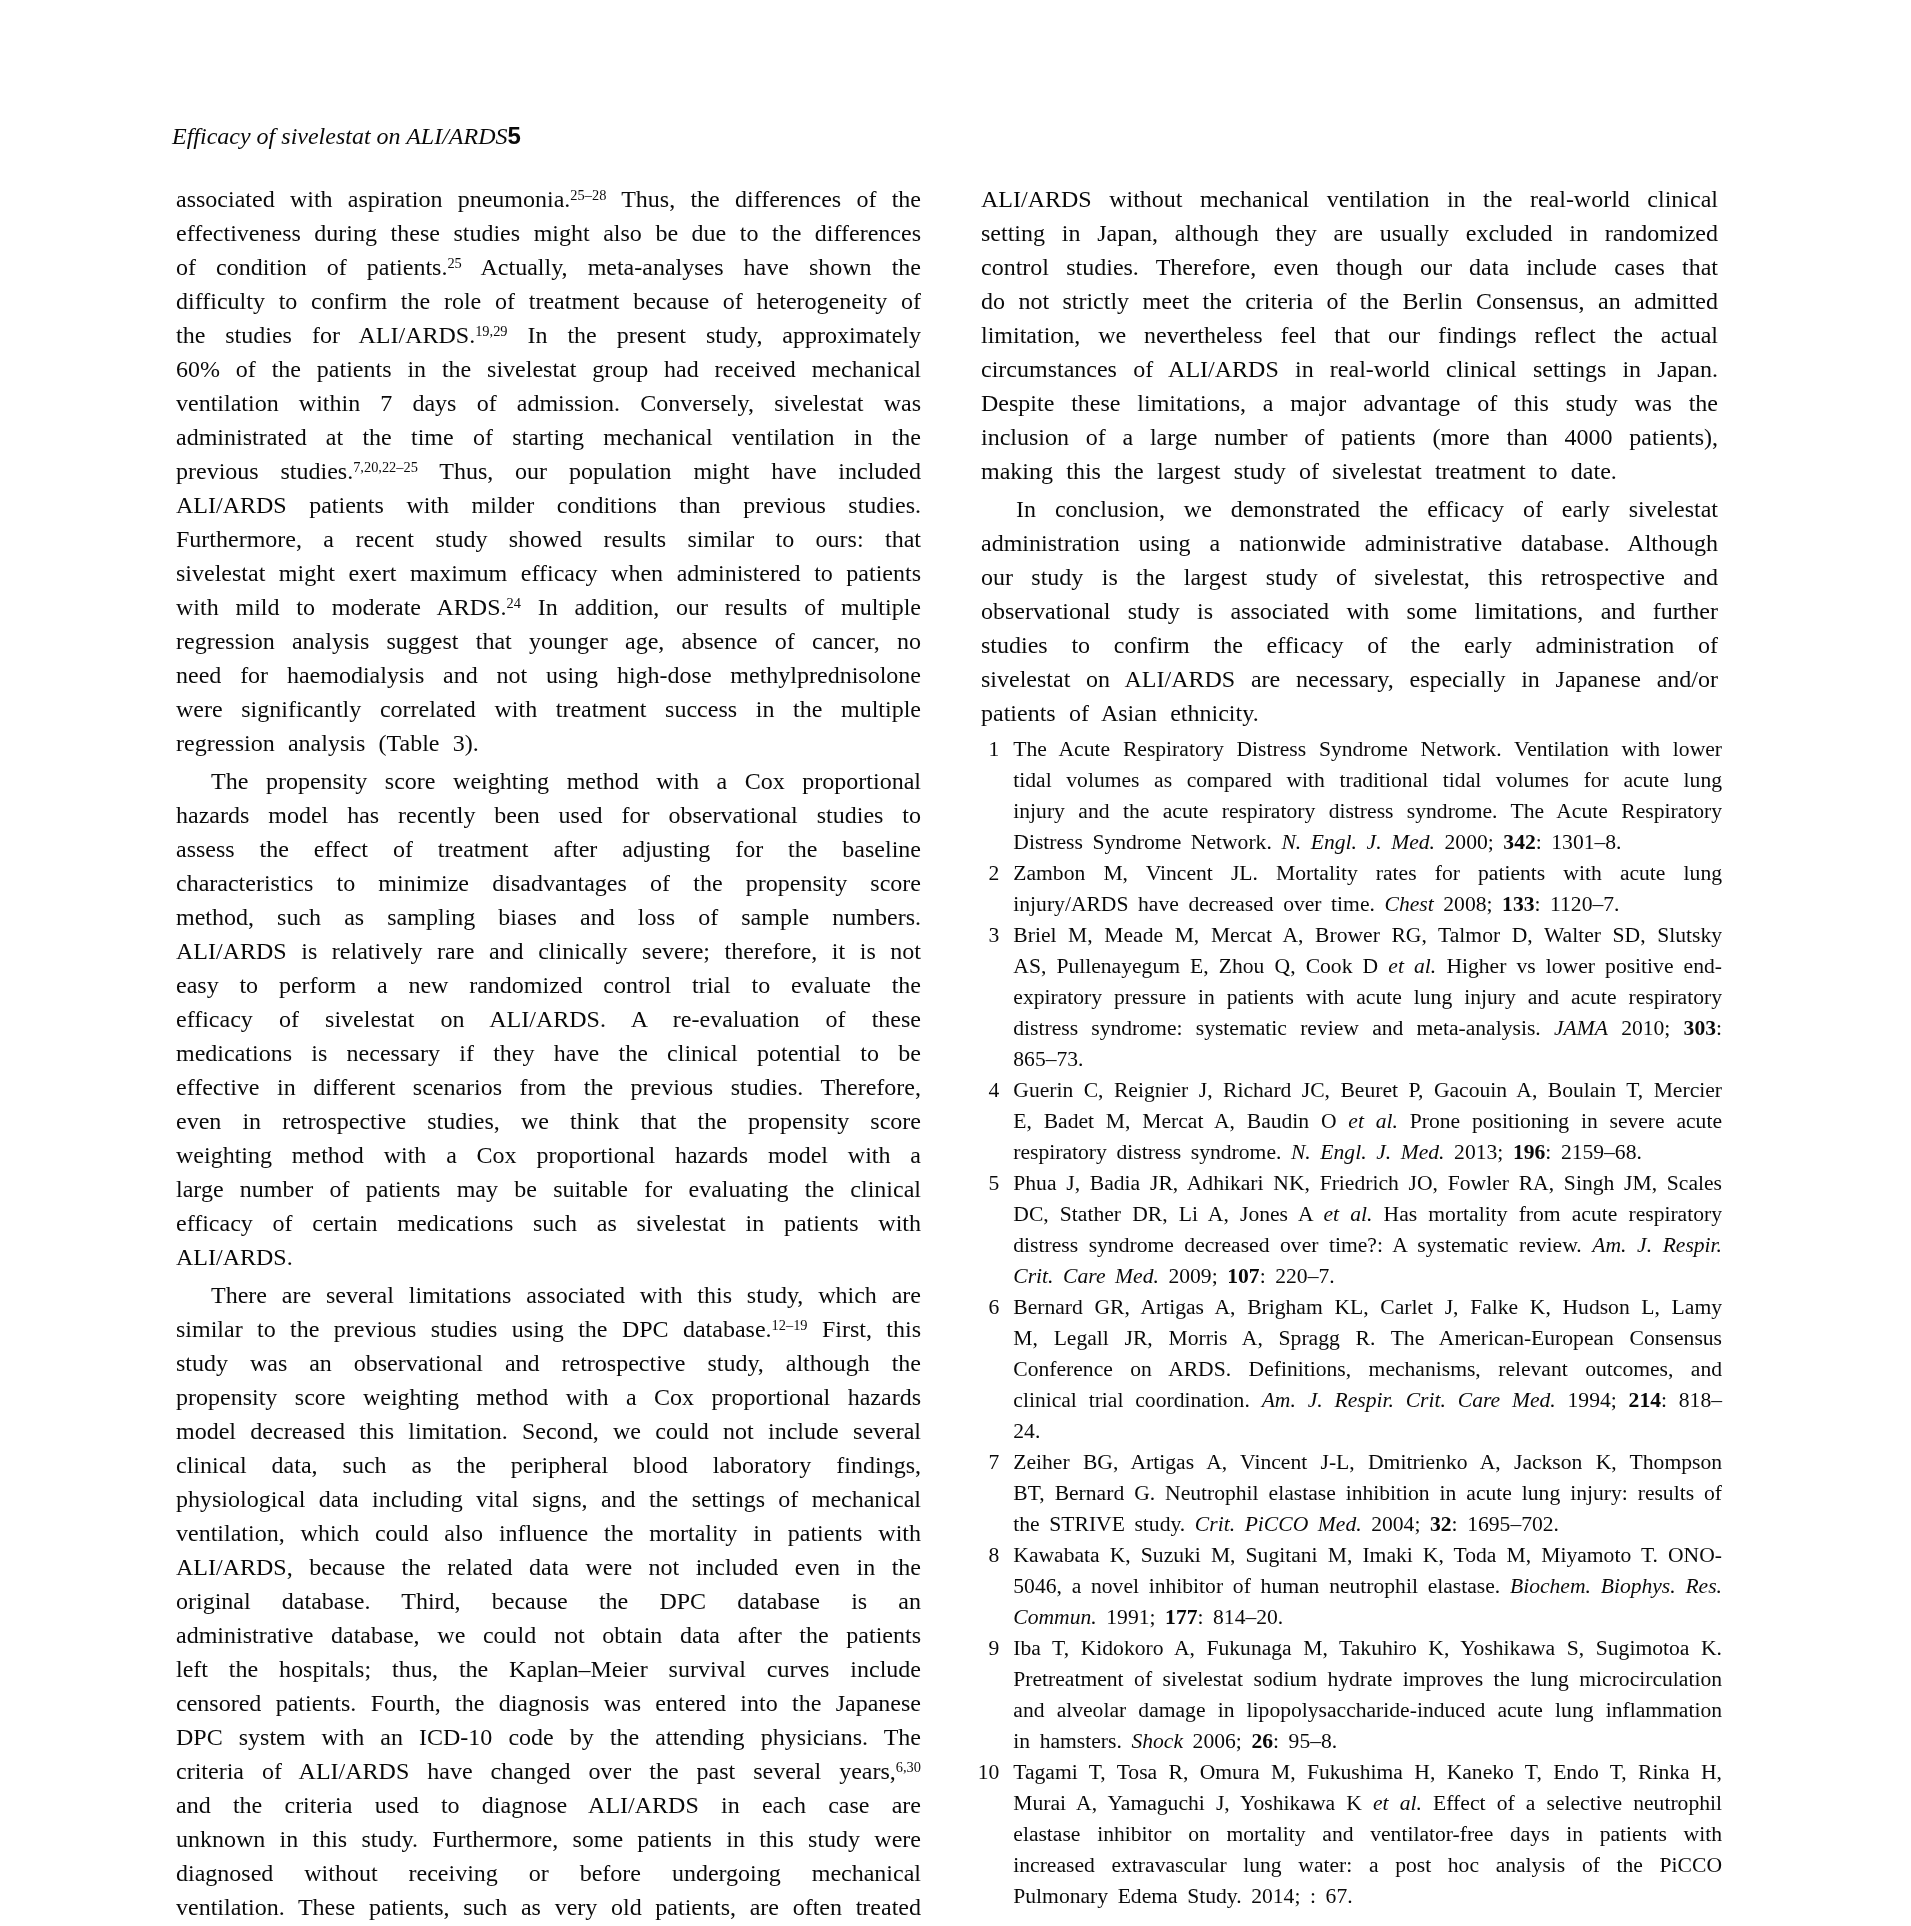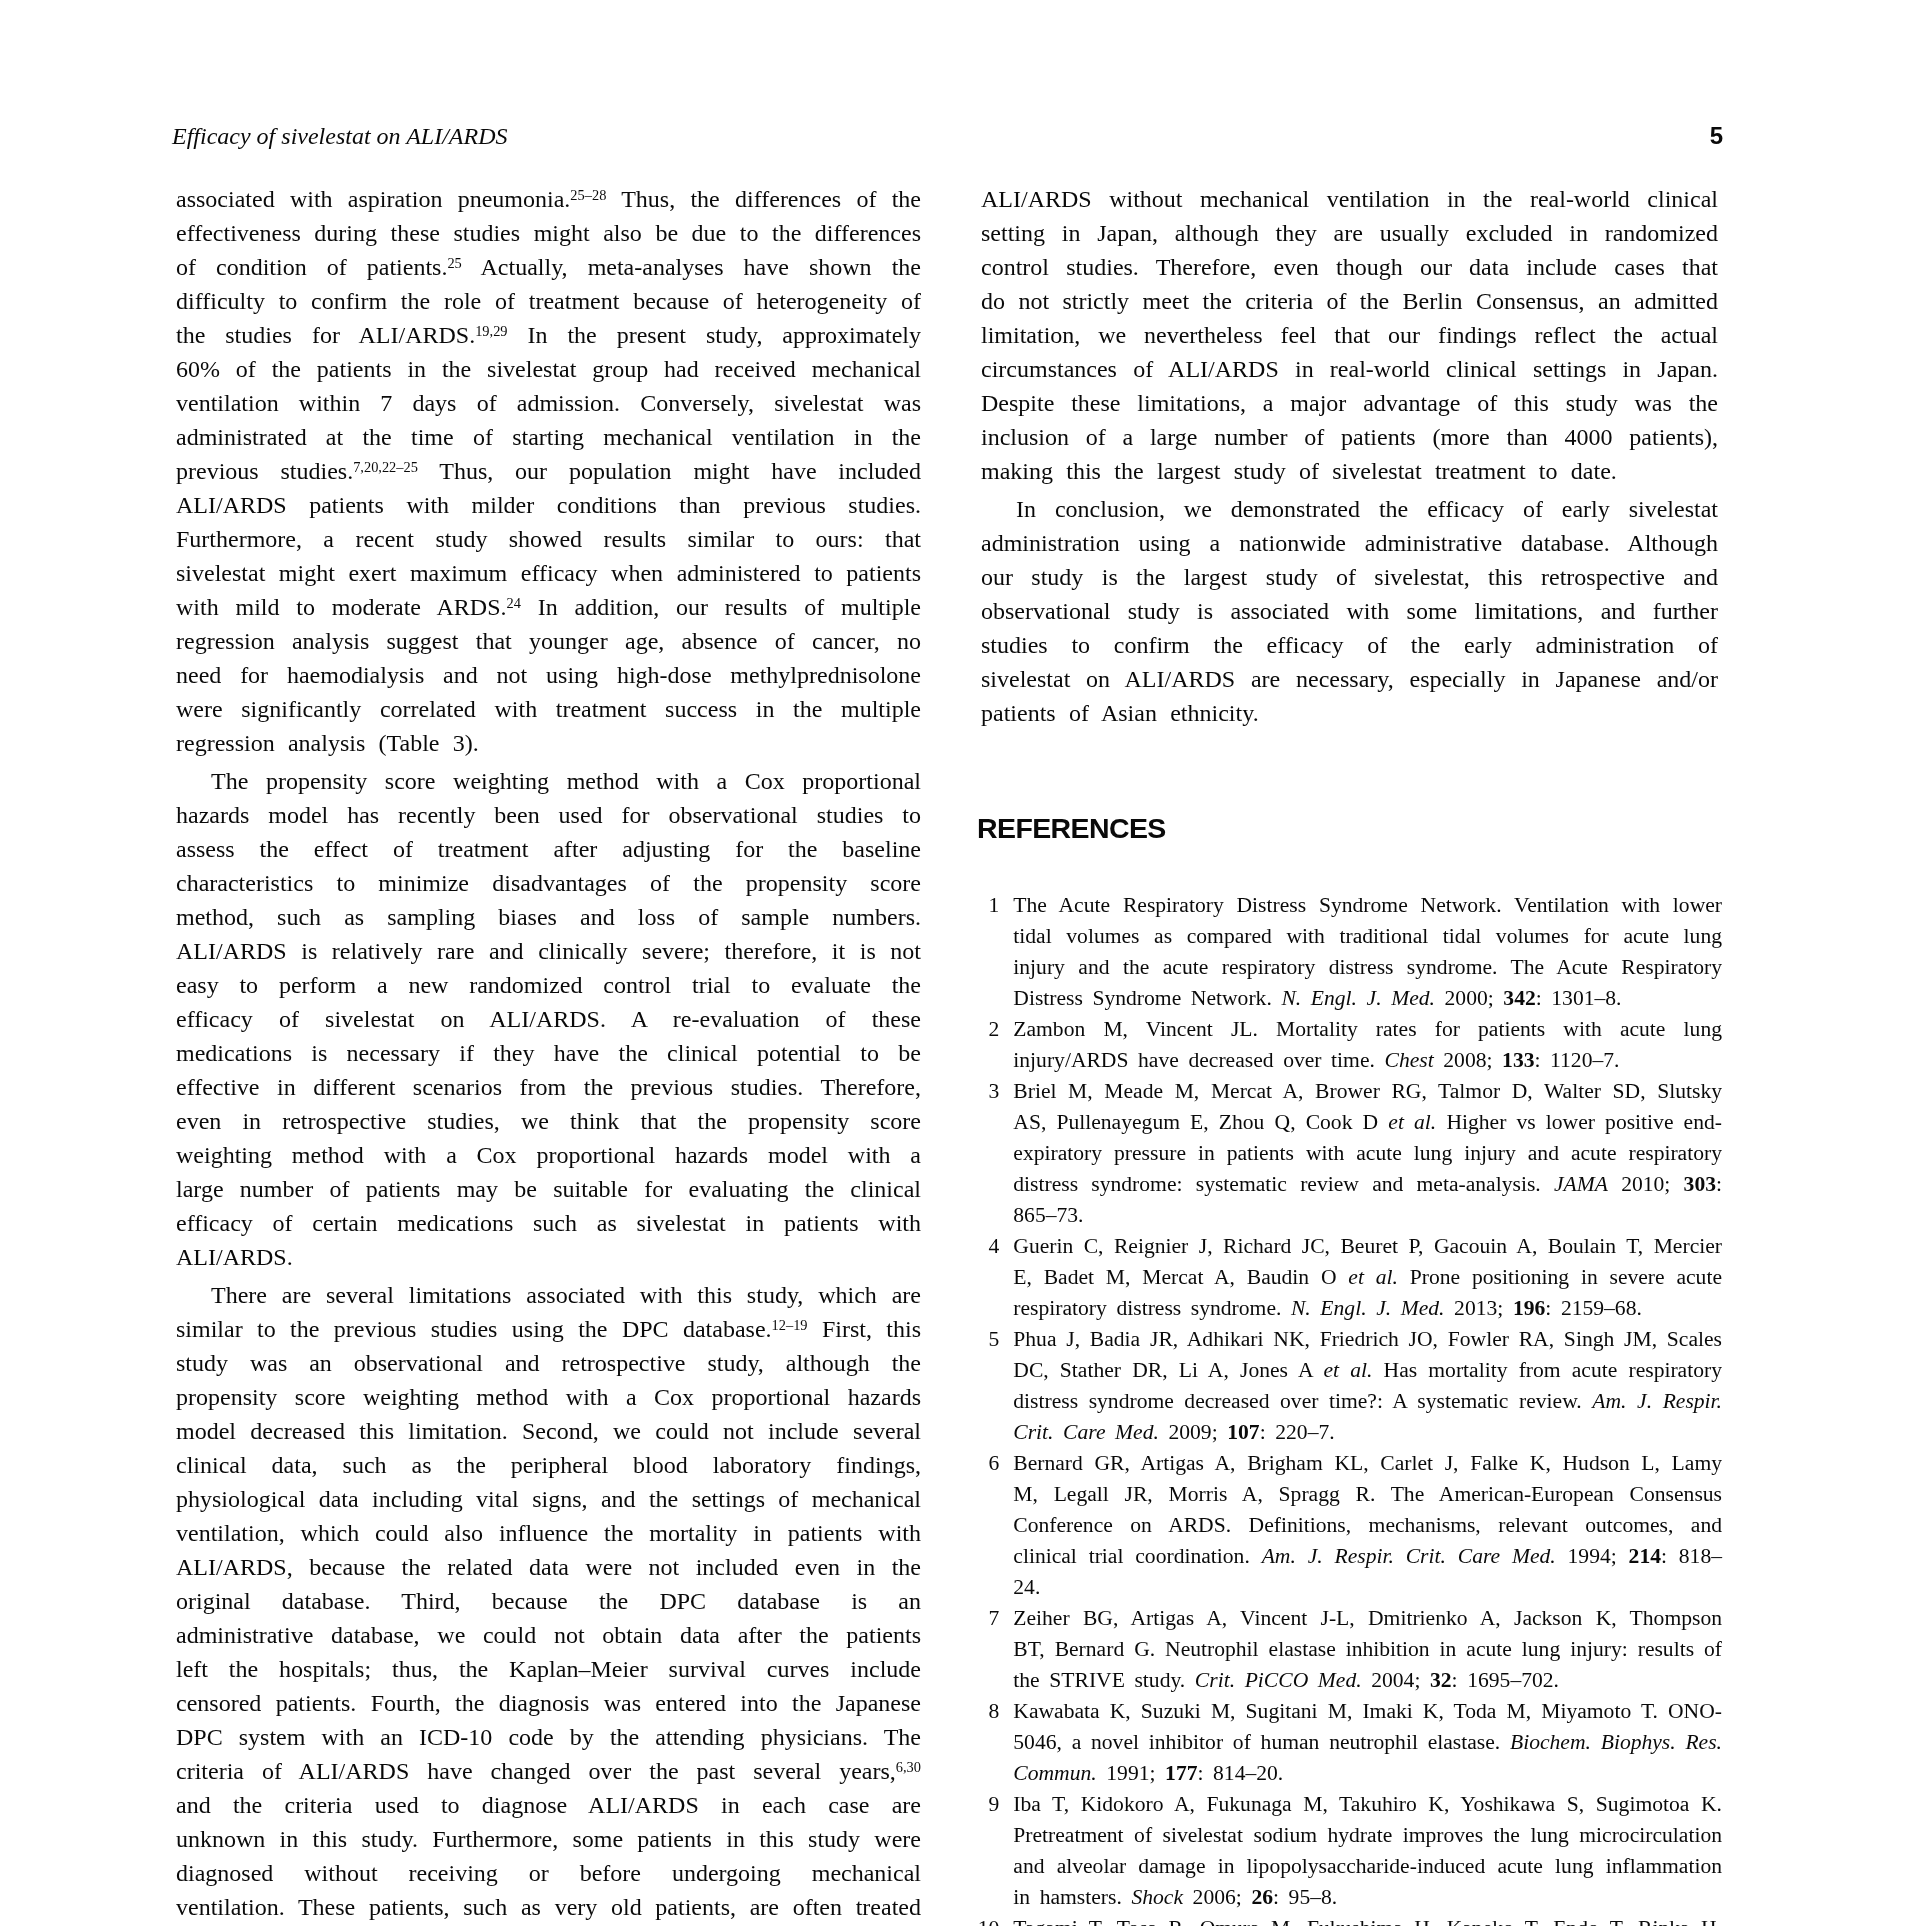--- a/index.html
+++ b/index.html
@@ -6,21 +6,21 @@
   body {
     width: 1911px; height: 2503px;
     background: #ffffff;
     color: #0a0a0a;
     font-family: "Liberation Serif", serif;
     position: relative;
     overflow: hidden;
   }
   .page-header {
     position: absolute; left: 172px; right: 188px; top: 122px;
-    display: flex; justify-content: space-between; align-items: baseline;
+    display: flex; align-items: baseline;
   }
   .running-title { font-style: italic; font-size: 24px; }
   .page-number { font-family: "Liberation Sans", sans-serif; font-weight: 700; font-size: 24px; }
 
   .columns {
     position: absolute; left: 172px; top: 178px; width: 1551px;
     display: flex; gap: 52px;
   }
   .col { width: 753px; }
   .col.right { width: 745px; }
@@ -66,21 +66,20 @@
   <section class="col left" id="col-left">
       <p class="para">associated with aspiration pneumonia.<sup>25–28</sup> Thus, the differences of the effectiveness during these studies might also be due to the differences of condition of patients.<sup>25</sup> Actually, meta-analyses have shown the difficulty to confirm the role of treatment because of heterogeneity of the studies for ALI/ARDS.<sup>19,29</sup> In the present study, approximately 60% of the patients in the sivelestat group had received mechanical ventilation within 7 days of admission. Conversely, sivelestat was administrated at the time of starting mechanical ventilation in the previous studies.<sup>7,20,22–25</sup> Thus, our population might have included ALI/ARDS patients with milder conditions than previous studies. Furthermore, a recent study showed results similar to ours: that sivelestat might exert maximum efficacy when administered to patients with mild to moderate ARDS.<sup>24</sup> In addition, our results of multiple regression analysis suggest that younger age, absence of cancer, no need for haemodialysis and not using high-dose methylprednisolone were significantly correlated with treatment success in the multiple regression analysis (Table 3).</p>
       <p class="para indent">The propensity score weighting method with a Cox proportional hazards model has recently been used for observational studies to assess the effect of treatment after adjusting for the baseline characteristics to minimize disadvantages of the propensity score method, such as sampling biases and loss of sample numbers. ALI/ARDS is relatively rare and clinically severe; therefore, it is not easy to perform a new randomized control trial to evaluate the efficacy of sivelestat on ALI/ARDS. A re-evaluation of these medications is necessary if they have the clinical potential to be effective in different scenarios from the previous studies. Therefore, even in retrospective studies, we think that the propensity score weighting method with a Cox proportional hazards model with a large number of patients may be suitable for evaluating the clinical efficacy of certain medications such as sivelestat in patients with ALI/ARDS.</p>
       <p class="para indent">There are several limitations associated with this study, which are similar to the previous studies using the DPC database.<sup>12–19</sup> First, this study was an observational and retrospective study, although the propensity score weighting method with a Cox proportional hazards model decreased this limitation. Second, we could not include several clinical data, such as the peripheral blood laboratory findings, physiological data including vital signs, and the settings of mechanical ventilation, which could also influence the mortality in patients with ALI/ARDS, because the related data were not included even in the original database. Third, because the DPC database is an administrative database, we could not obtain data after the patients left the hospitals; thus, the Kaplan–Meier survival curves include censored patients. Fourth, the diagnosis was entered into the Japanese DPC system with an ICD-10 code by the attending physicians. The criteria of ALI/ARDS have changed over the past several years,<sup>6,30</sup> and the criteria used to diagnose ALI/ARDS in each case are unknown in this study. Furthermore, some patients in this study were diagnosed without receiving or before undergoing mechanical ventilation. These patients, such as very old patients, are often treated for</p>
     </section>
   <section class="col right">
     <div id="right-paras">
         <p class="para">ALI/ARDS without mechanical ventilation in the real-world clinical setting in Japan, although they are usually excluded in randomized control studies. Therefore, even though our data include cases that do not strictly meet the criteria of the Berlin Consensus, an admitted limitation, we nevertheless feel that our findings reflect the actual circumstances of ALI/ARDS in real-world clinical settings in Japan. Despite these limitations, a major advantage of this study was the inclusion of a large number of patients (more than 4000 patients), making this the largest study of sivelestat treatment to date.</p>
         <p class="para indent">In conclusion, we demonstrated the efficacy of early sivelestat administration using a nationwide administrative database. Although our study is the largest study of sivelestat, this retrospective and observational study is associated with some limitations, and further studies to confirm the efficacy of the early administration of sivelestat on ALI/ARDS are necessary, especially in Japanese and/or patients of Asian ethnicity.</p>
       </div>
-    <h2 class="refs-heading">REFERENCES</h2>
     <ol class="ref-list" id="ref-list">
         <li class="ref-item">
           <span class="ref-num">1</span>
           <div class="ref-body">The Acute Respiratory Distress Syndrome Network. Ventilation with lower tidal volumes as compared with traditional tidal volumes for acute lung injury and the acute respiratory distress syndrome. The Acute Respiratory Distress Syndrome Network. <em>N. Engl. J. Med.</em> 2000; <strong>342</strong>: 1301–8.</div>
         </li>
         <li class="ref-item">
           <span class="ref-num">2</span>
           <div class="ref-body">Zambon M, Vincent JL. Mortality rates for patients with acute lung injury/ARDS have decreased over time. <em>Chest</em> 2008; <strong>133</strong>: 1120–7.</div>
         </li>
         <li class="ref-item">

